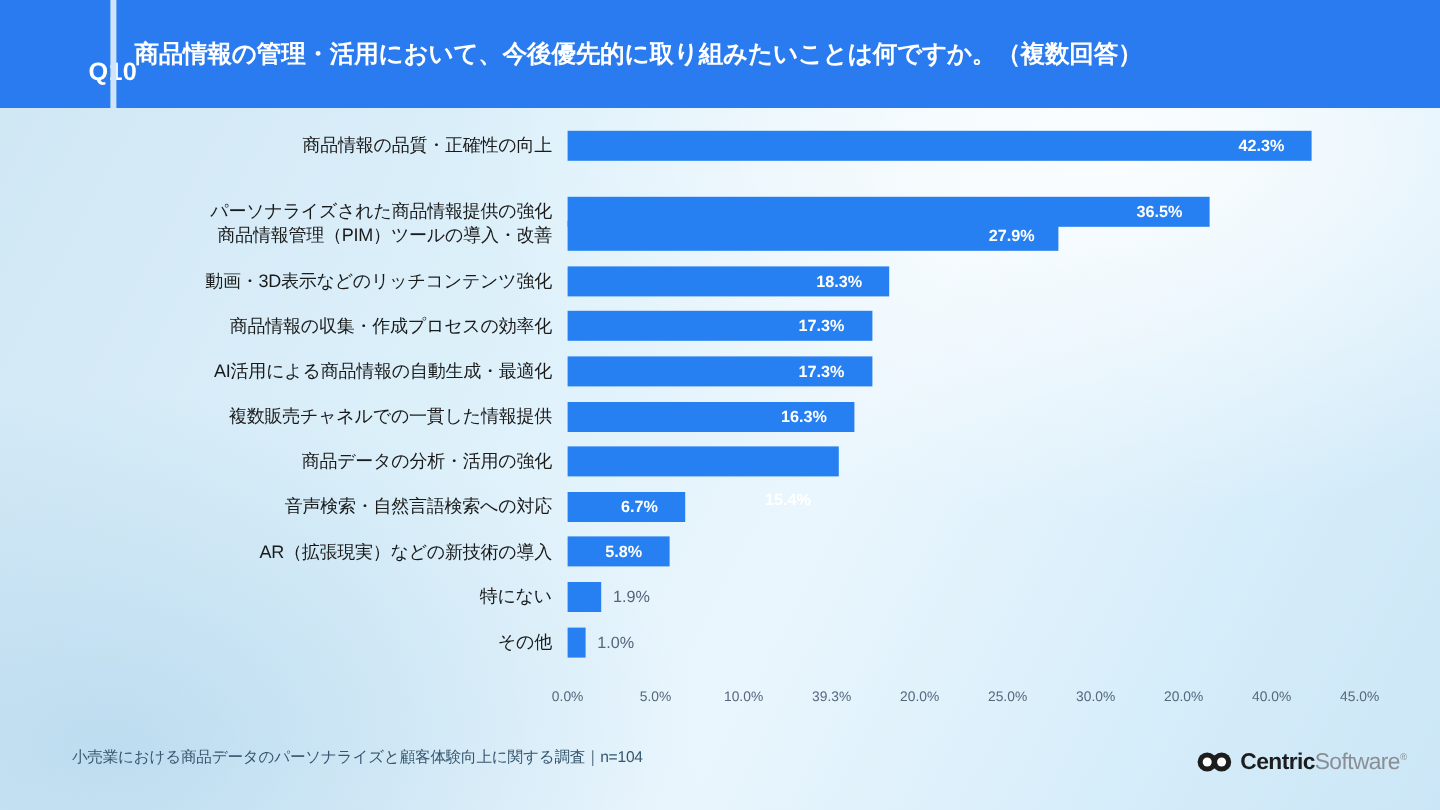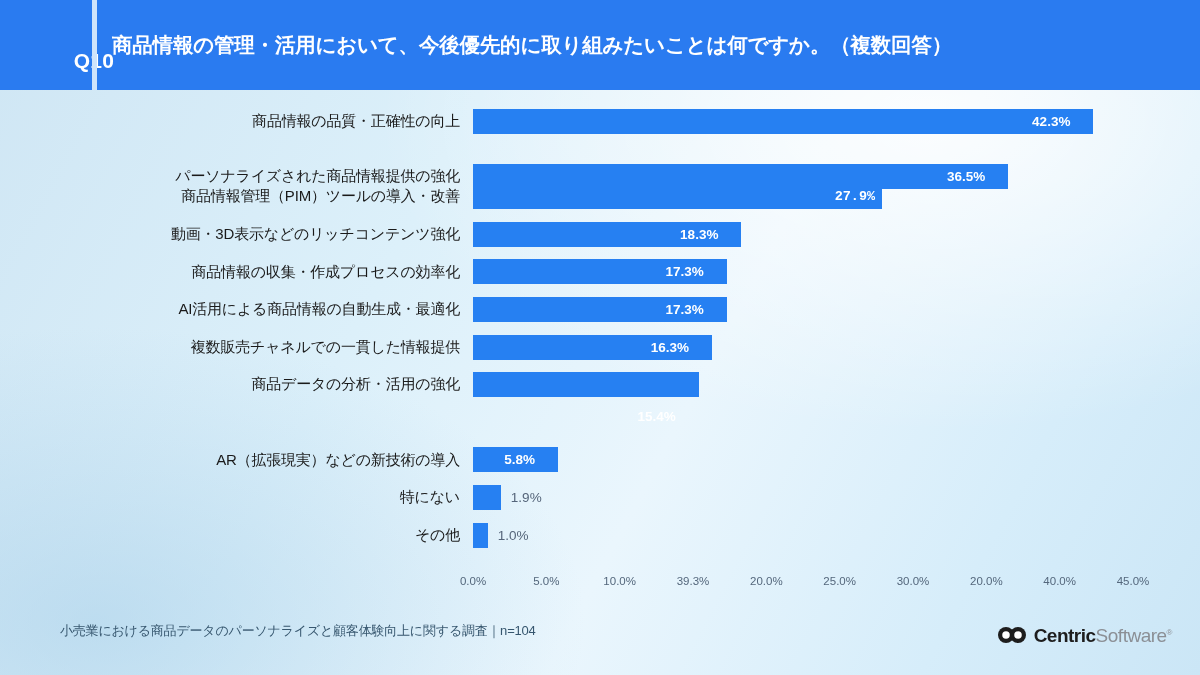--- a/index.html
+++ b/index.html
@@ -210,21 +210,21 @@
         <div class="cat-label">パーソナライズされた商品情報提供の強化</div>
         <div class="bar-track">
           <div class="bar" style="width: 535.333px; background: rgb(38, 128, 242);"></div>
           <div class="bar-value-in" style="left: 0px; width: 535.333px;">36.5%</div>
         </div>
       </div>
       <div class="row" style="top: 88.2px;">
         <div class="cat-label">商品情報管理（PIM）ツールの導入・改善</div>
         <div class="bar-track">
           <div class="bar" style="width: 409.2px; background: rgb(38, 128, 242);"></div>
-          <div class="bar-value-in" style="left: 16px; width: 409.2px; font-family: Liberation Mono, monospace;">27.9%</div>
+          <div class="bar-value-in" style="left: 3px; width: 409.2px;">27.9%</div>
         </div>
       </div>
       <div class="row" style="top: 125.8px;">
         <div class="cat-label">動画・3D表示などのリッチコンテンツ強化</div>
         <div class="bar-track">
           <div class="bar" style="width: 268.4px; background: rgb(38, 128, 242);"></div>
           <div class="bar-value-in" style="left: 0px; width: 268.4px;">18.3%</div>
         </div>
       </div>
       <div class="row" style="top: 163.4px;">
@@ -246,20 +246,27 @@
         <div class="bar-track">
           <div class="bar" style="width: 239.067px; background: rgb(38, 128, 242);"></div>
           <div class="bar-value-in" style="left: 0px; width: 239.067px;">16.3%</div>
         </div>
       </div>
       <div class="row" style="top: 276.2px;">
         <div class="cat-label">商品データの分析・活用の強化</div>
         <div class="bar-track">
           <div class="bar" style="width: 225.867px; background: rgb(38, 128, 242);"></div>
           <div class="bar-value-in" style="left: 0px; width: 225.867px; margin-top: 32px;">15.4%</div>
+        </div>
+      </div>
+      <div class="row" style="top: 313.8px;">
+        <div class="cat-label">音声検索・自然言語検索への対応</div>
+        <div class="bar-track">
+          <div class="bar" style="width: 98.2667px; background: rgb(38, 128, 242);"></div>
+          <div class="bar-value-in" style="left: 0px; width: 98.2667px;">6.7%</div>
         </div>
       </div>
       <div class="row" style="top: 351.4px;">
         <div class="cat-label">AR（拡張現実）などの新技術の導入</div>
         <div class="bar-track">
           <div class="bar" style="width: 85.0667px; background: rgb(38, 128, 242);"></div>
           <div class="bar-value-in" style="left: 0px; width: 85.0667px;">5.8%</div>
         </div>
       </div>
       <div class="row" style="top: 389px; padding-left: 35px;">

